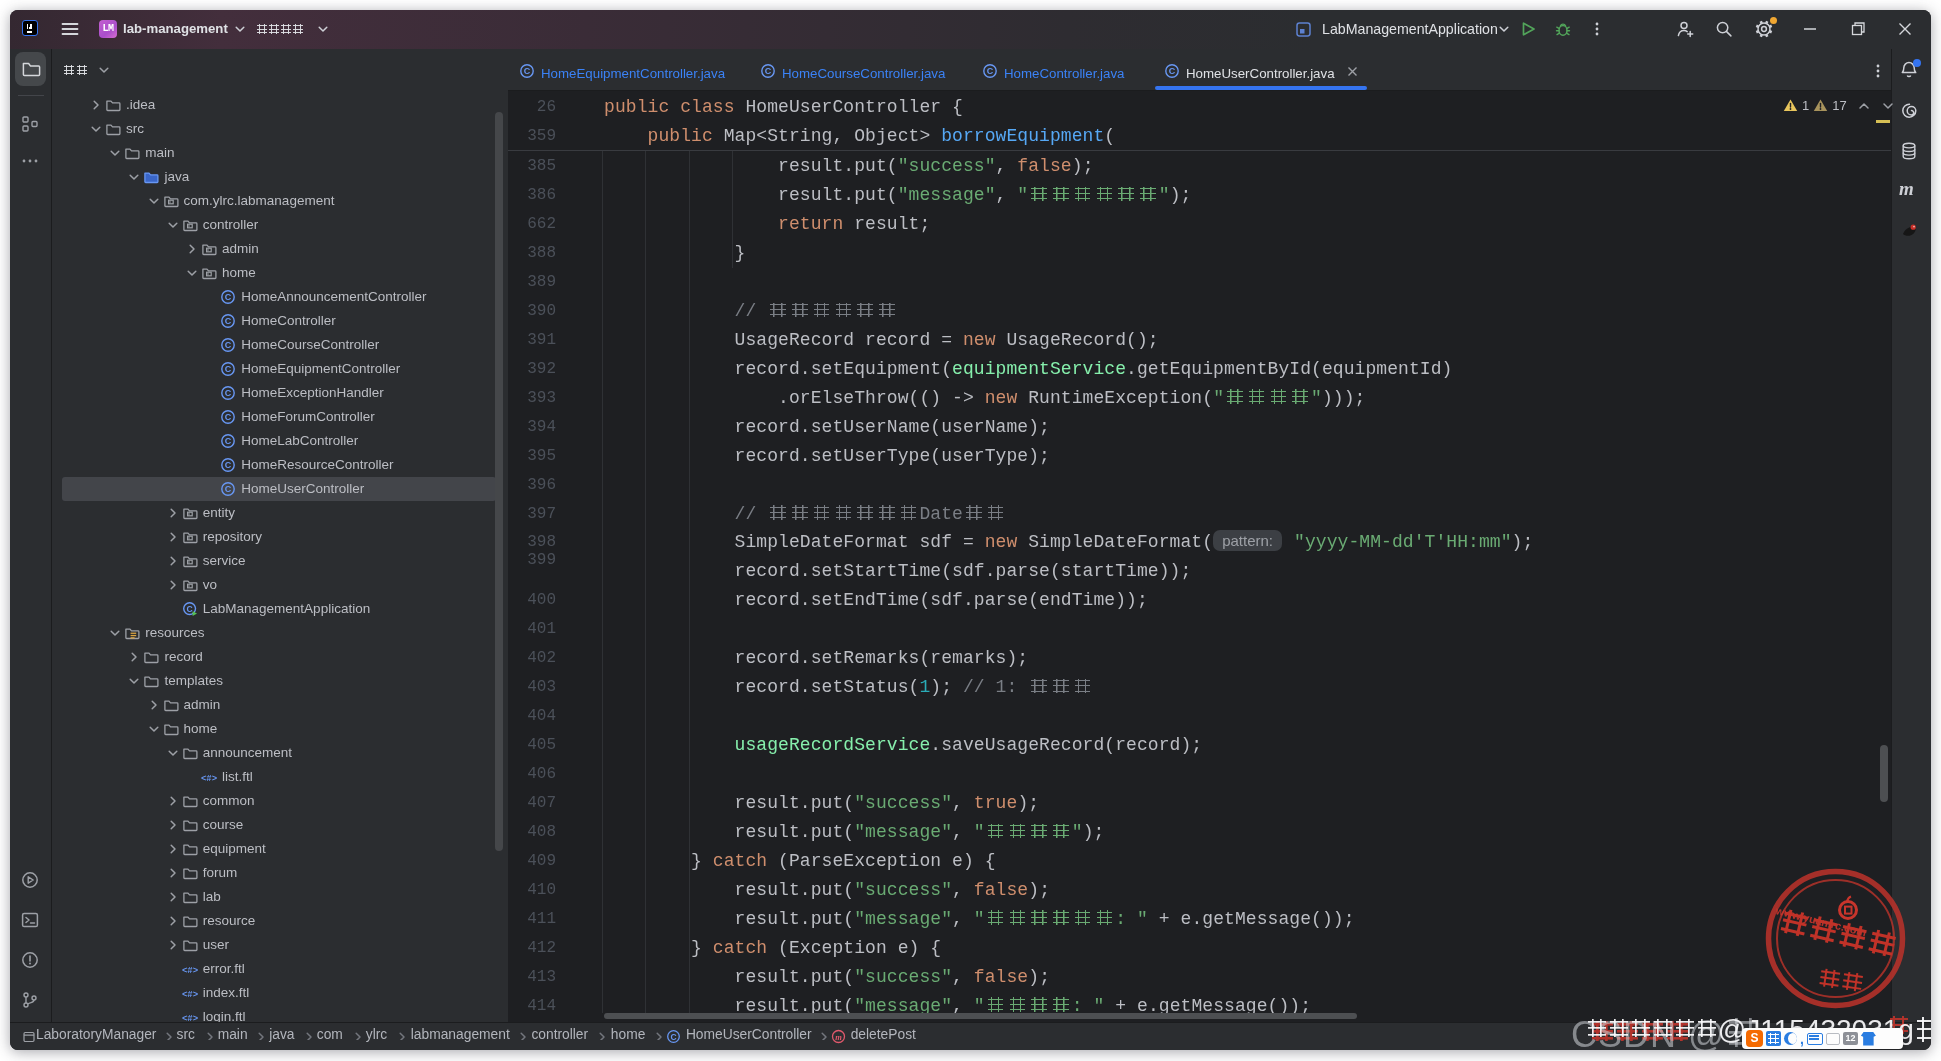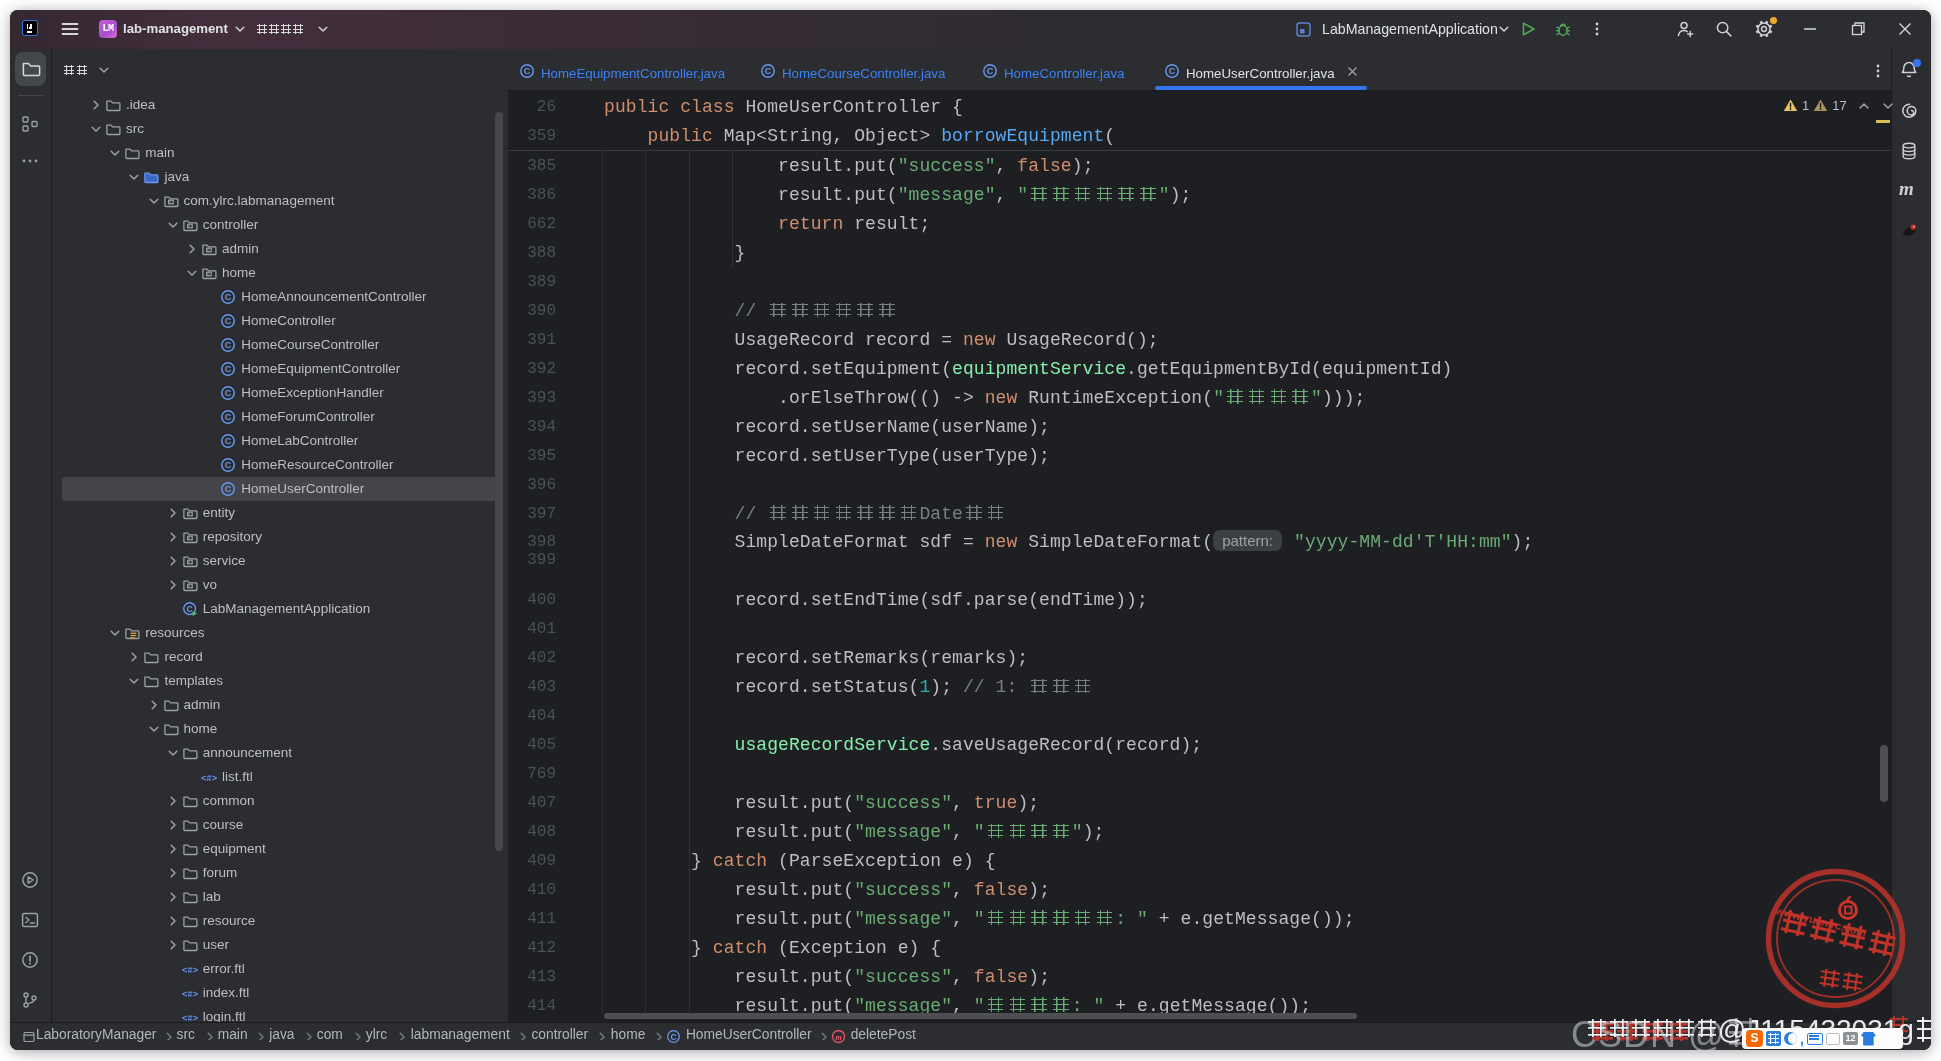--- a/index.html
+++ b/index.html
@@ -638,32 +638,32 @@
     <div class="abs num" style="top:402.6px">394</div>
     <div class="abs cl1" style="top:402.6px"><span>            </span><span>record.setUserName(userName);</span></div>
     <div class="abs num" style="top:431.6px">395</div>
     <div class="abs cl1" style="top:431.6px"><span>            </span><span>record.setUserType(userType);</span></div>
     <div class="abs num" style="top:460.5px">396</div>
     <div class="abs num" style="top:489.5px">397</div>
     <div class="abs cl1" style="top:489.5px"><span>            </span><span class="c">// </span><span class="c"><i class="cj"></i><i class="cj"></i><i class="cj"></i><i class="cj"></i><i class="cj"></i><i class="cj"></i><i class="cj"></i></span><span class="c">Date</span><span class="c"><i class="cj"></i><i class="cj"></i></span></div>
     <div class="abs num" style="top:518.4px">398</div>
     <div class="abs cl1" style="top:518.4px"><span>            </span><span>SimpleDateFormat sdf = </span><span class="k">new</span><span> SimpleDateFormat(</span><span class="inlay">pattern:</span><span class="s">"yyyy-MM-dd'T'HH:mm"</span><span>);</span></div>
     <div class="abs num" style="top:536px">399</div>
-    <div class="abs cl1" style="top:547.4px"><span>            </span></div>
+    <div class="abs cl1" style="top:547.4px"><span>            </span><span>record.setStartTime(sdf.parse(startTime));</span></div>
     <div class="abs num" style="top:576.4px">400</div>
     <div class="abs cl1" style="top:576.4px"><span>            </span><span>record.setEndTime(sdf.parse(endTime));</span></div>
     <div class="abs num" style="top:605.3px">401</div>
     <div class="abs num" style="top:634.2px">402</div>
     <div class="abs cl1" style="top:634.2px"><span>            </span><span>record.setRemarks(remarks);</span></div>
     <div class="abs num" style="top:663.2px">403</div>
     <div class="abs cl1" style="top:663.2px"><span>            </span><span>record.setStatus(</span><span class="n">1</span><span>); </span><span class="c">// 1: </span><span class="c"><i class="cj"></i><i class="cj"></i><i class="cj"></i></span></div>
     <div class="abs num" style="top:692.1px">404</div>
     <div class="abs num" style="top:721.1px">405</div>
     <div class="abs cl1" style="top:721.1px"><span>            </span><span class="f">usageRecordService</span><span>.saveUsageRecord(record);</span></div>
-    <div class="abs num" style="top:750.0px">769</div>
+    <div class="abs num" style="top:750.0px">406</div>
     <div class="abs num" style="top:779.0px">407</div>
     <div class="abs cl1" style="top:779.0px"><span>            </span><span>result.put(</span><span class="s">"success"</span><span>, </span><span class="k">true</span><span>);</span></div>
     <div class="abs num" style="top:808.0px">408</div>
     <div class="abs cl1" style="top:808.0px"><span>            </span><span>result.put(</span><span class="s">"message"</span><span>, </span><span class="s">"</span><span class="s"><i class="cj"></i><i class="cj"></i><i class="cj"></i><i class="cj"></i></span><span class="s">"</span><span>);</span></div>
     <div class="abs num" style="top:836.9px">409</div>
     <div class="abs cl1" style="top:836.9px"><span>        </span><span>} </span><span class="k">catch</span><span> (ParseException e) {</span></div>
     <div class="abs num" style="top:865.9px">410</div>
     <div class="abs cl1" style="top:865.9px"><span>            </span><span>result.put(</span><span class="s">"success"</span><span>, </span><span class="k">false</span><span>);</span></div>
     <div class="abs num" style="top:894.8px">411</div>
     <div class="abs cl1" style="top:894.8px"><span>            </span><span>result.put(</span><span class="s">"message"</span><span>, </span><span class="s">"</span><span class="s"><i class="cj"></i><i class="cj"></i><i class="cj"></i><i class="cj"></i><i class="cj"></i><i class="cj"></i></span><span class="s">: "</span><span> + e.getMessage());</span></div>

